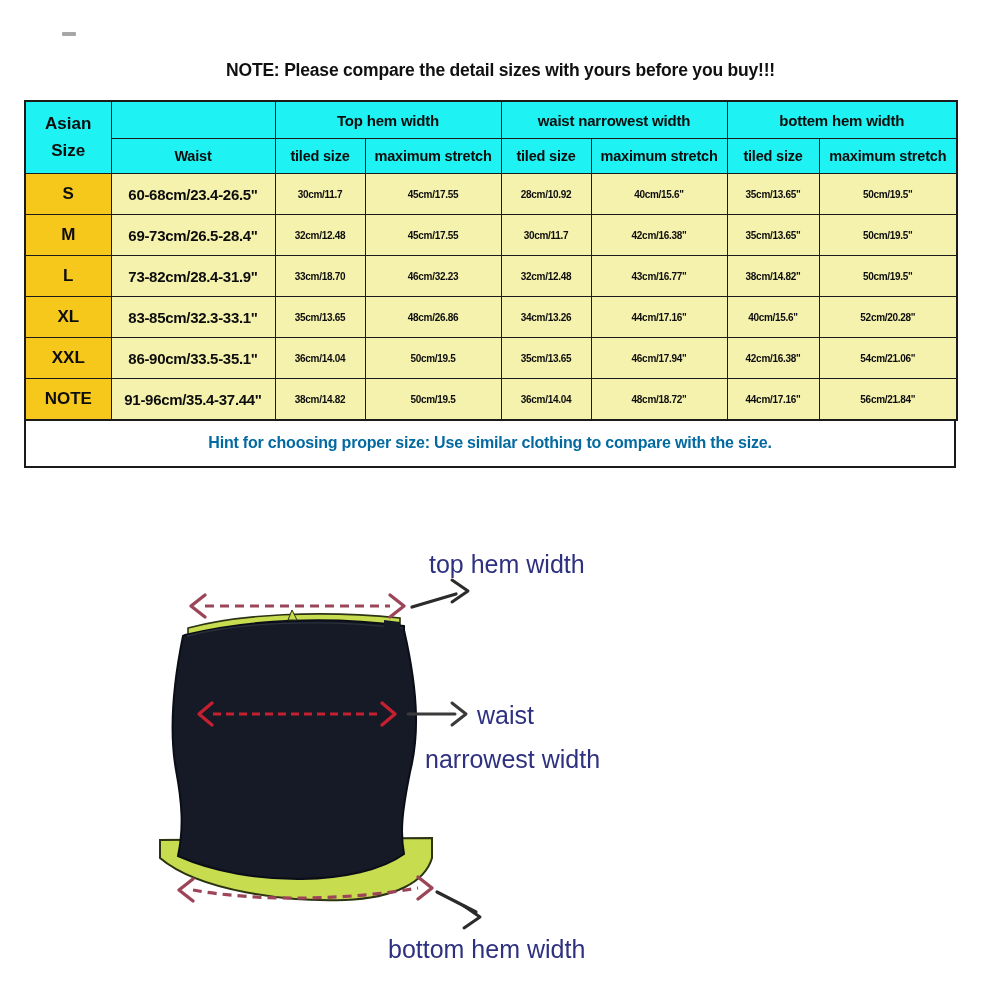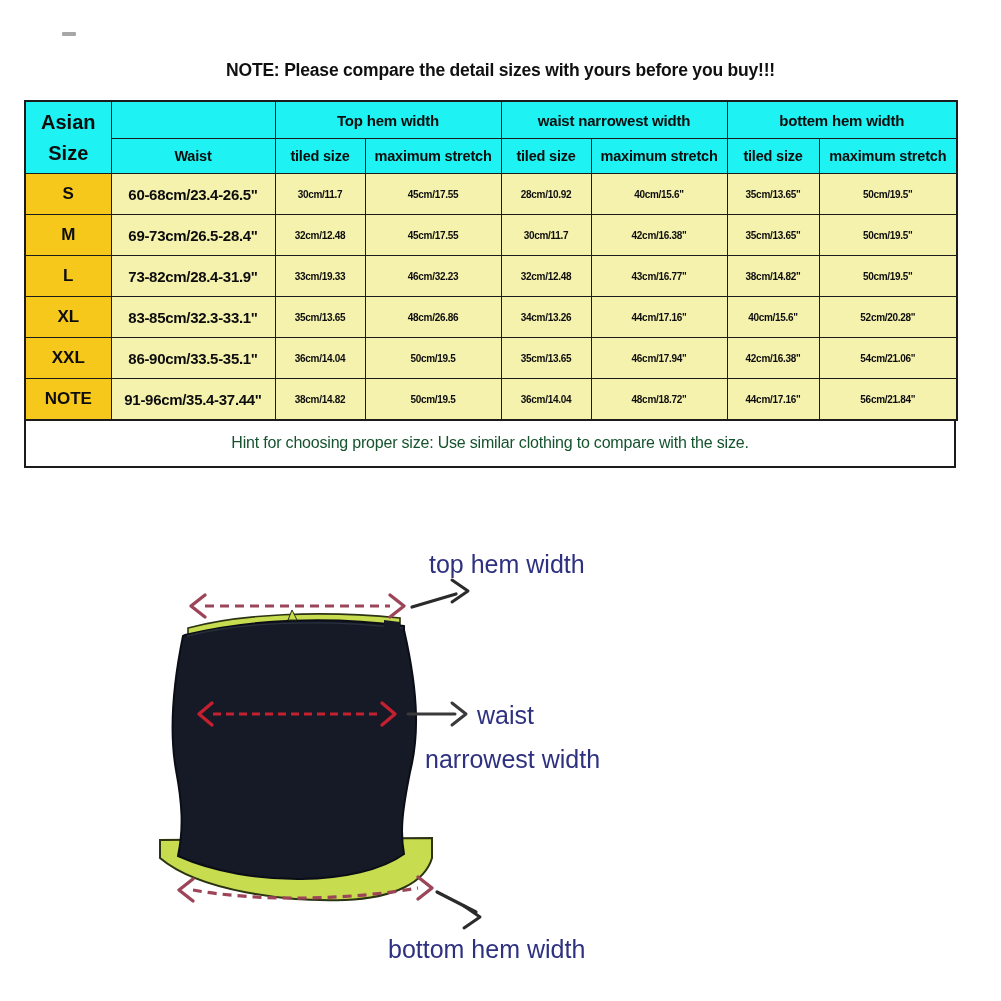--- a/index.html
+++ b/index.html
@@ -64,21 +64,21 @@
   }
   .hdr {
     background: #1ff2f2;
     font-size: 15px;
     letter-spacing: -0.2px;
   }
   .hdr-tall { height: 36px; }
   .hdr-sub  { height: 34px; font-size: 14.5px; }
   .asian-size-cell {
     background: #1ff2f2;
-    font-size: 20px;
+    font-size: 17px;
     line-height: 1.55;
   }
   .size-label {
     background: #f7c81c;
     font-size: 17px;
     height: 40px;
   }
   .data-cell {
     background: #f5f2ae;
     font-size: 10px;
@@ -92,22 +92,22 @@
     width: 932px;
     border: 2px solid #1b1b1b;
     border-top: none;
     background: #ffffff;
     box-sizing: border-box;
     padding: 8px 6px 10px 6px;
     text-align: center;
   }
   #hint .line {
     font-size: 16px;
-    font-weight: normal;
-    color: #14532d;
+    font-weight: bold;
+    color: #0369a1;
     line-height: 1.7;
     letter-spacing: -0.2px;
     white-space: nowrap;
   }
 
   
   #diagram {
     position: absolute;
     left: 0;
     top: 540px;
@@ -179,21 +179,21 @@
         <td class="data-cell">32cm/12.48</td>
         <td class="data-cell">45cm/17.55</td>
         <td class="data-cell">30cm/11.7</td>
         <td class="data-cell">42cm/16.38"</td>
         <td class="data-cell">35cm/13.65"</td>
         <td class="data-cell">50cm/19.5"</td>
       </tr>
       <tr>
         <td class="size-label">L</td>
         <td class="data-cell c-waist">73-82cm/28.4-31.9"</td>
-        <td class="data-cell">33cm/19.33</td>
+        <td class="data-cell">33cm/18.70</td>
         <td class="data-cell">46cm/32.23</td>
         <td class="data-cell">32cm/12.48</td>
         <td class="data-cell">43cm/16.77"</td>
         <td class="data-cell">38cm/14.82"</td>
         <td class="data-cell">50cm/19.5"</td>
       </tr>
       <tr>
         <td class="size-label">XL</td>
         <td class="data-cell c-waist">83-85cm/32.3-33.1"</td>
         <td class="data-cell">35cm/13.65</td>

